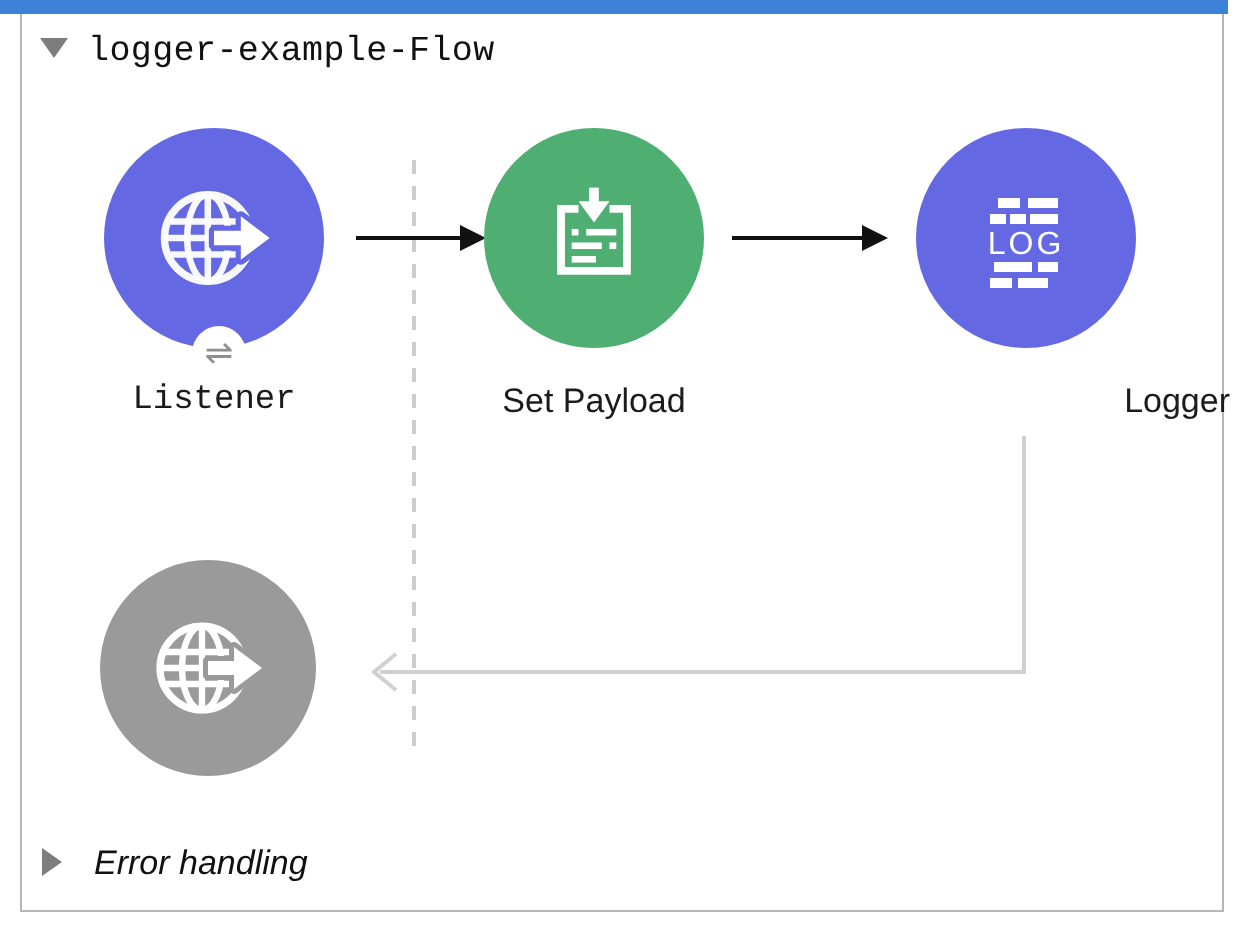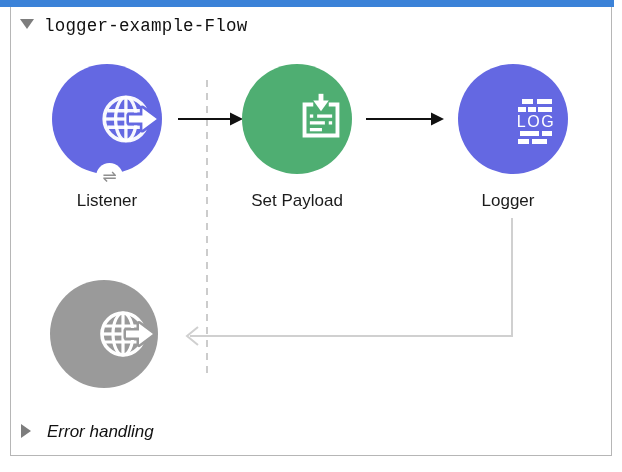--- a/index.html
+++ b/index.html
@@ -28,34 +28,34 @@
   }
   .flow-title{
     position:absolute;left:44px;top:15px;font-size:17.5px;line-height:22px;
     color:#111;letter-spacing:.2px;white-space:nowrap;font-family:Liberation Mono, monospace;
   }
   .error-label{
     position:absolute;left:47px;top:421px;font-size:17px;line-height:22px;color:#111;white-space:nowrap;font-style:italic;
   }
   
   .node{
-    position:absolute;border-radius:50%;display:flex;align-items:center;justify-content:flex-end;
+    position:absolute;border-radius:50%;display:flex;align-items:center;justify-content:center;
     cursor:pointer;
   }
   .node.listener{left:52px;top:64px;width:110px;height:110px;background:#6468e2;}
   .node.setpayload{left:242px;top:64px;width:110px;height:110px;background:#4fae72;}
   .node.logger{left:458px;top:64px;width:110px;height:110px;background:#6468e2;}
   .node.response{left:50px;top:280px;width:108px;height:108px;background:#9a9a9a;}
   .node-label{
     position:absolute;top:190px;width:160px;text-align:center;
     font-size:17px;line-height:22px;color:#1b1b1b;white-space:nowrap;
   }
-  .label-listener{left:27px;}
+  .label-listener{left:27px;font-family:Liberation Mono, monospace;}
   .label-setpayload{left:217px;}
-  .label-logger{left:428px;}
+  .label-logger{left:455px;text-align:right;}
   
   .badge{
     position:absolute;left:96px;top:163px;width:27px;height:27px;border-radius:50%;
     background:#ffffff;display:flex;align-items:center;justify-content:center;
     color:#8f8f8f;font-size:17px;line-height:27px;
   }
   
   svg.overlay{position:absolute;left:0;top:0;width:622px;height:472px;pointer-events:none;}
 </style>
 </head>

